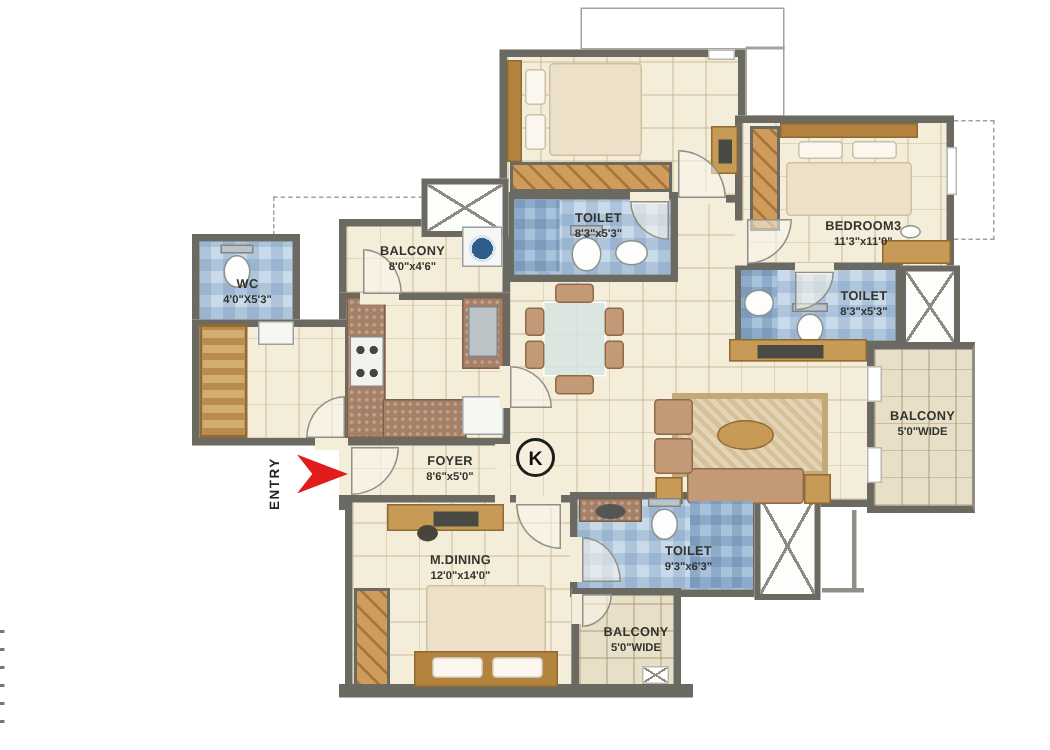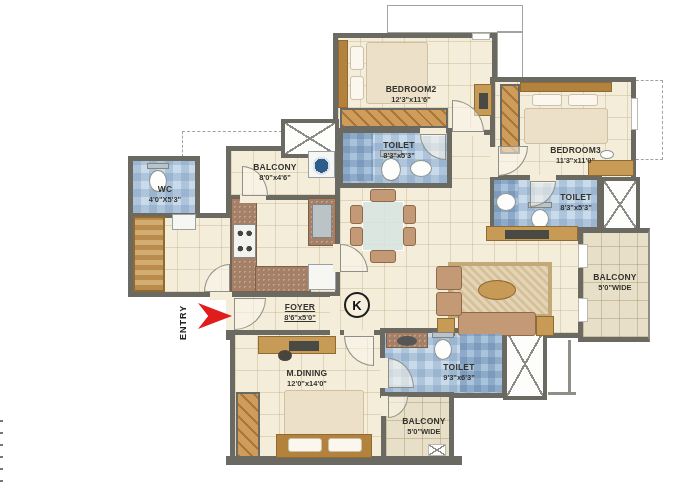--- a/index.html
+++ b/index.html
@@ -200,45 +200,41 @@
   <div class="abs arc" style="left:420px;top:134px;width:26px;height:26px;border-radius:0 0 0 100%;"></div>
   <div class="abs arc" style="left:530px;top:181px;width:26px;height:26px;border-radius:0 0 100% 0;"></div>
   <div class="abs arc" style="left:242px;top:166px;width:26px;height:30px;border-radius:0 100% 0 0;"></div>
   <div class="abs arc" style="left:340px;top:244px;width:28px;height:28px;border-radius:0 100% 0 0;"></div>
   <div class="abs arc" style="left:234px;top:298px;width:32px;height:32px;border-radius:0 0 100% 0;"></div>
   <div class="abs arc" style="left:204px;top:264px;width:26px;height:28px;border-radius:100% 0 0 0;"></div>
   <div class="abs arc" style="left:344px;top:336px;width:30px;height:30px;border-radius:0 0 0 100%;"></div>
   <div class="abs arc" style="left:388px;top:358px;width:26px;height:30px;border-radius:0 100% 0 0;"></div>
   <div class="abs arc" style="left:388px;top:396px;width:20px;height:22px;border-radius:0 0 100% 0;"></div>
 
-  <div class="lbl" style="left:352px;top:84px;width:118px;">
-    <span class="nm">BEDROOM2</span>
-    <span class="dims">12'3"x11'6"</span>
-  </div>
   <div class="lbl" style="left:518px;top:145px;width:115px;">
     <span class="nm">BEDROOM3</span>
     <span class="dims">11'3"x11'0"</span>
   </div>
   <div class="lbl" style="left:368px;top:140px;width:62px;">
     <span class="nm">TOILET</span>
     <span class="dims">8'3"x5'3"</span>
   </div>
   <div class="lbl" style="left:545px;top:192px;width:62px;">
     <span class="nm">TOILET</span>
     <span class="dims">8'3"x5'3"</span>
   </div>
   <div class="lbl" style="left:240px;top:162px;width:70px;">
     <span class="nm">BALCONY</span>
     <span class="dims">8'0"x4'6"</span>
   </div>
   <div class="lbl" style="left:134px;top:184px;width:62px;">
     <span class="nm">WC</span>
     <span class="dims">4'0"X5'3"</span>
   </div>
-  <div class="lbl" style="left:270px;top:302px;width:60px;text-decoration:underline;">
+  <div class="lbl" style="left:270px;top:302px;width:60px;">
     <span class="nm">FOYER</span>
     <span class="dims">8'6"x5'0"</span>
   </div>
   <div class="lbl" style="left:257px;top:368px;width:100px;">
     <span class="nm">M.DINING</span>
     <span class="dims">12'0"x14'0"</span>
   </div>
   <div class="lbl" style="left:428px;top:362px;width:62px;">
     <span class="nm">TOILET</span>
     <span class="dims">9'3"x6'3"</span>

